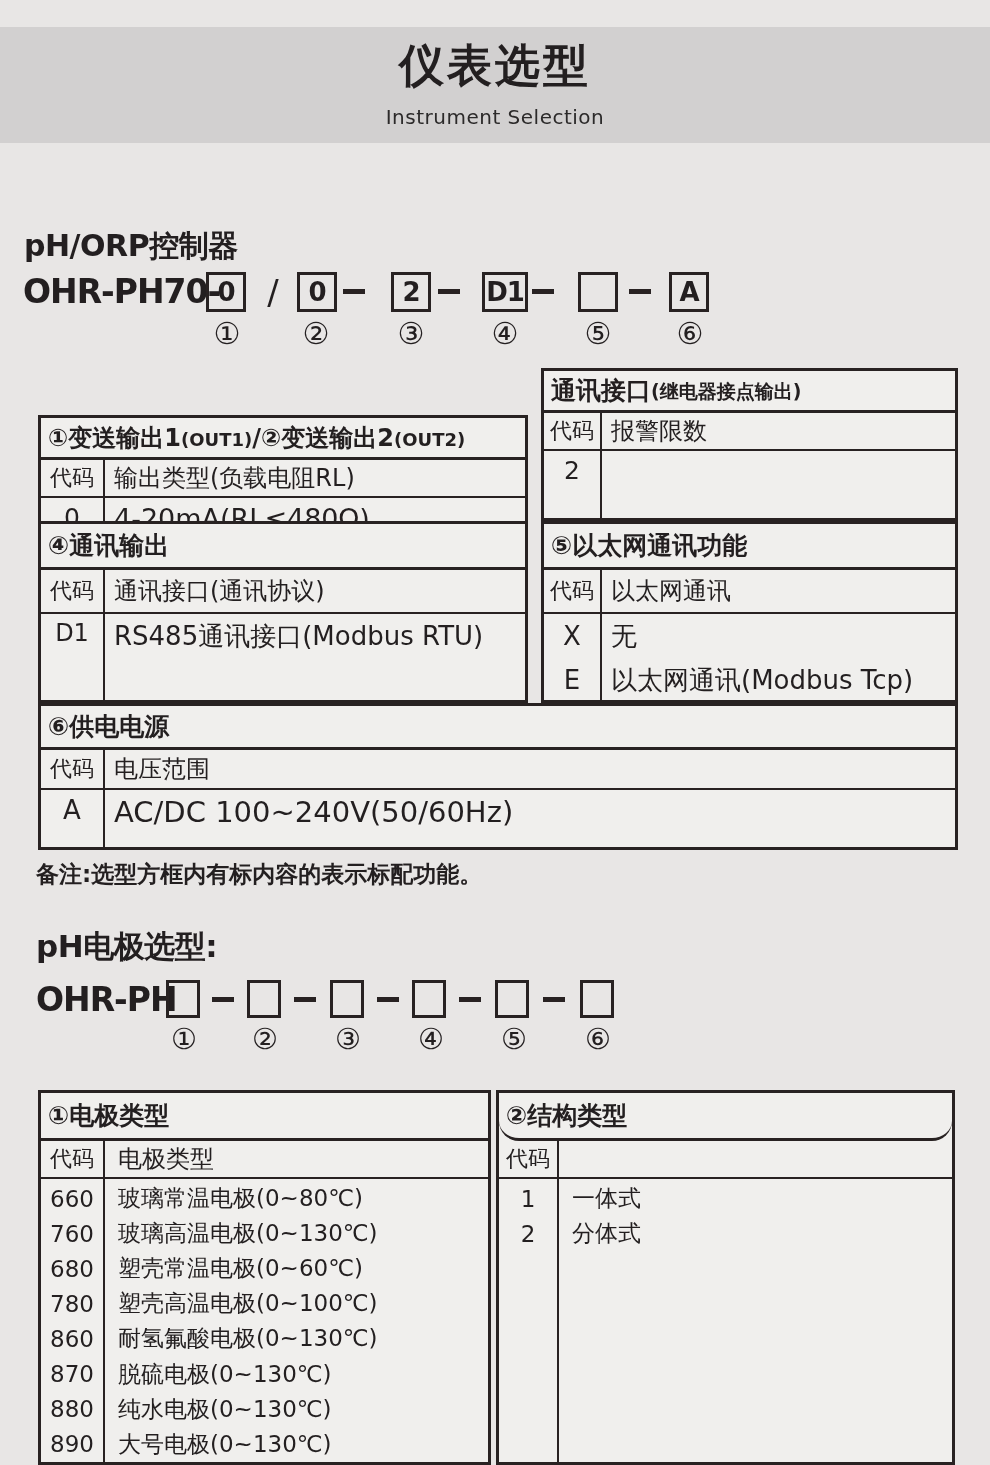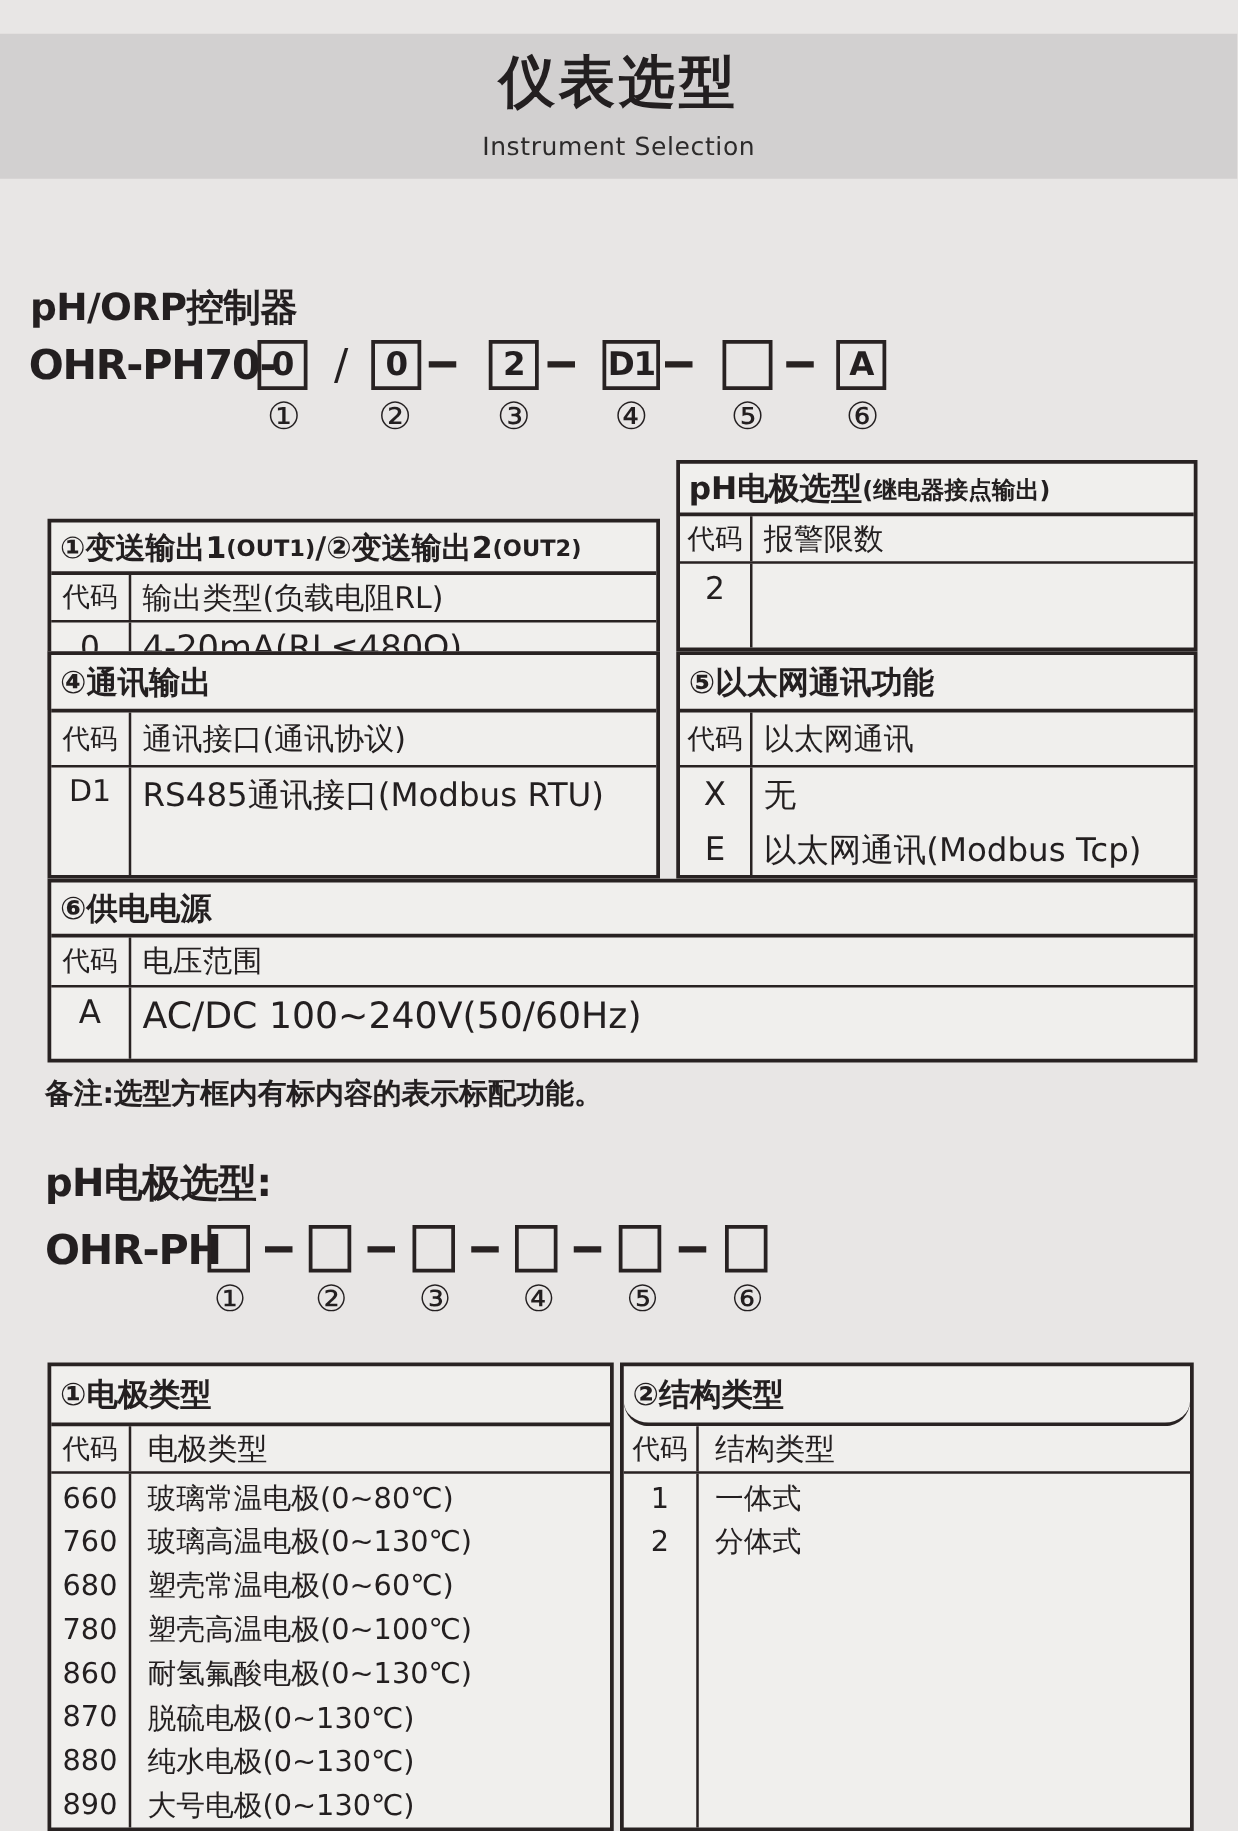--- a/index.html
+++ b/index.html
@@ -97,21 +97,21 @@
           <div class="ln">0</div>
         </div>
       <div class="cl" style="font-size:27px;">
           <div class="ln">4-20mA(RL≤480Ω)</div>
         </div>
     </div>
   </div>
 
   <div class="sec" style="left:541px;top:368px;width:417px;height:153px;">
     <div class="sec-h" style="height:39px;">
-      <span class="hm" style="font-size:25px;">pH电极选型</span>
+      <span class="hm" style="font-size:25px;">通讯接口</span>
       <span class="hs" style="font-size:19px;">(继电器接点输出)</span>
     </div>
     <div class="row rc" style="height:36px;">
       <div class="cc" style="width:58px;">代码</div>
       <div class="cl">报警限数</div>
     </div>
     <div class="row rd">
       <div class="cc" style="width:58px;">
           <div class="ln">2</div>
         </div>
@@ -229,21 +229,20 @@
       </div>
     </div>
   </div>
 
   <div class="sec" style="left:496px;top:1090px;width:459px;height:375px;">
     <div class="sec-h" style="height:45px;border-radius:20px;">
       <span class="hm" style="font-size:25px;">②结构类型</span>
     </div>
     <div class="row rc" style="height:36px;">
       <div class="cc" style="width:60px;">代码</div>
-      <div class="cl" style="padding-left:13px;">结构类型</div>
     </div>
     <div class="row rd">
       <div class="cc" style="width:60px;padding-top:2px;font-size:22px;">
         <div class="ln eln">1</div>
         <div class="ln eln">2</div>
       </div>
       <div class="cl" style="padding-top:2px;padding-left:13px;">
         <div class="ln eln">一体式</div>
         <div class="ln eln">分体式</div>
       </div>

